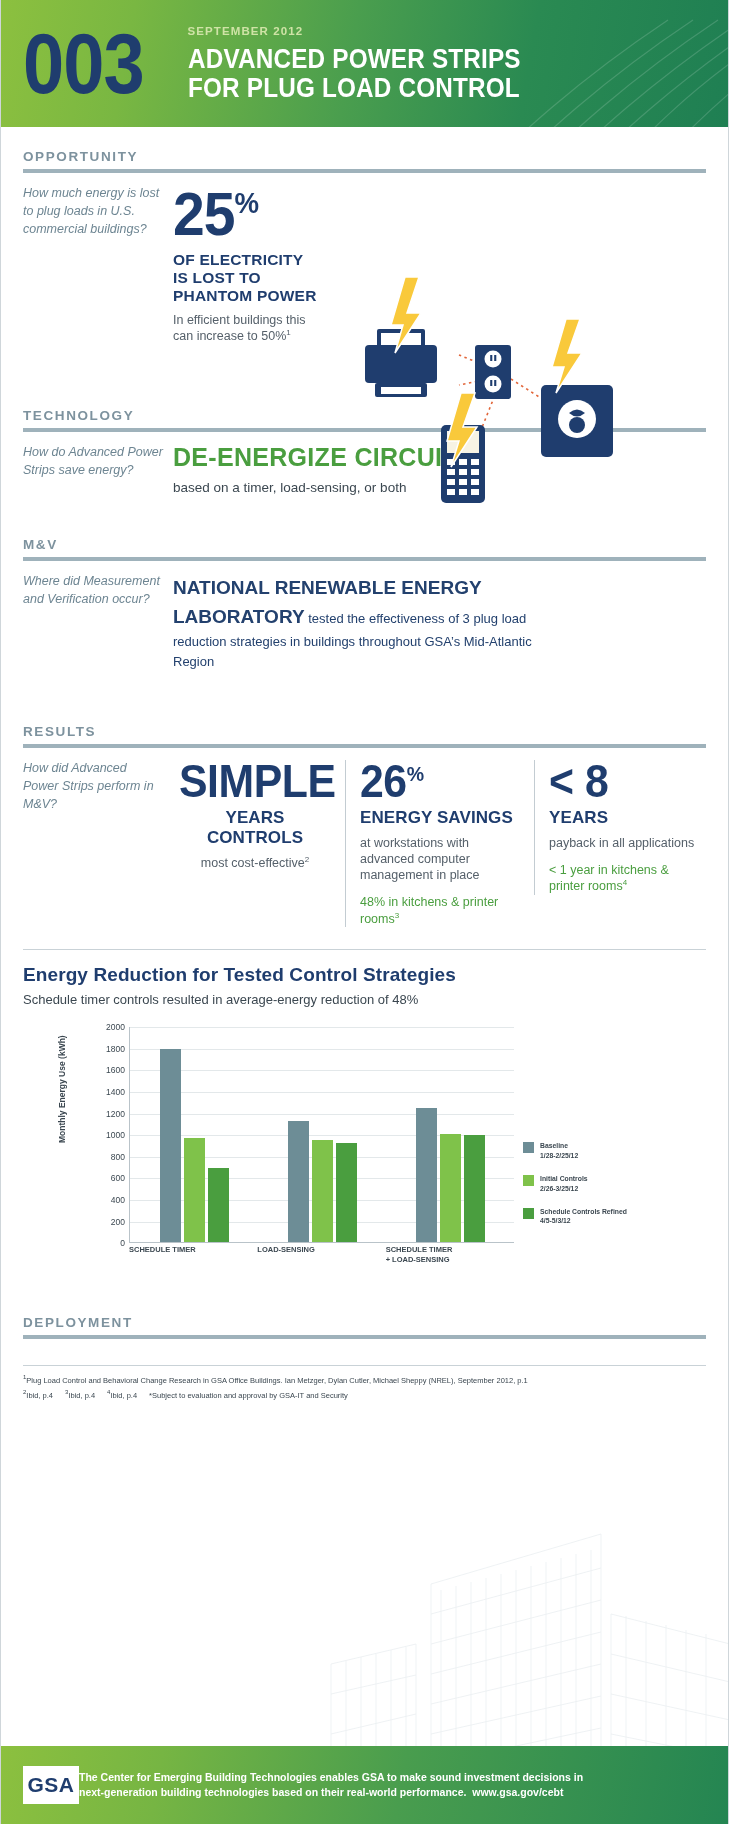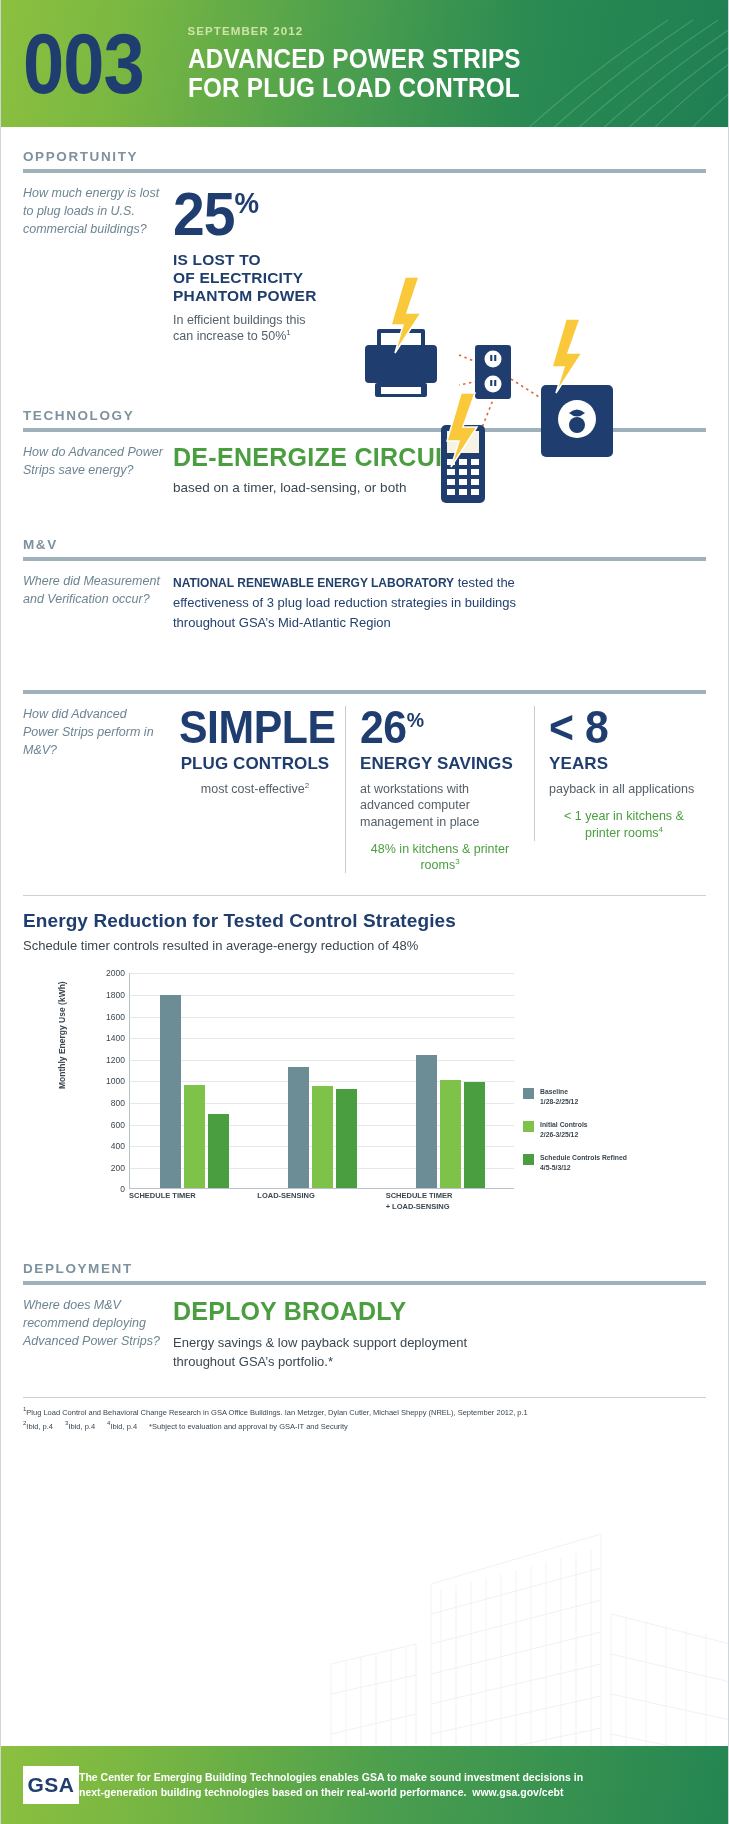--- a/index.html
+++ b/index.html
@@ -38,37 +38,37 @@
   .stat-sub{font-family:"Liberation Sans Narrow","Liberation Sans",sans-serif;
             font-weight:700;color:#1f3d6e;font-size:15.5px;line-height:1.18;margin-top:7px;letter-spacing:.2px;}
   .stat-note{font-size:12.5px;color:#55606a;line-height:1.3;margin-top:6px;}
   .stat-note sup{font-size:8px;}
 
   .green-head{font-family:"Liberation Sans Narrow","Liberation Sans",sans-serif;
               font-weight:700;color:#4a9e3f;font-size:25px;letter-spacing:.3px;line-height:1.1;}
   .green-sub{font-size:13.5px;color:#3b4750;margin-top:8px;}
 
   .mv-text{font-size:13px;color:#23416e;line-height:1.55;max-width:400px;}
-  .mv-text b{font-family:"Liberation Sans Narrow","Liberation Sans",sans-serif;font-weight:700;font-size:12px;}
+  .mv-text b{font-family:"Liberation Sans Narrow","Liberation Sans",sans-serif;font-weight:700;font-size:19px;}
 
   
   .res-cols{display:flex;align-items:flex-start;}
   .res-col{padding:0 14px;}
   .res-col.c1{width:152px;flex:none;padding-left:6px;text-align:center;}
   .res-col.c2{width:160px;flex:none;border-left:1px solid #c3ccd2;}
   .res-col.c3{width:150px;flex:none;border-left:1px solid #c3ccd2;}
   .res-big{font-family:"Liberation Sans Narrow","Liberation Sans",sans-serif;
            font-weight:700;color:#1f3d6e;font-size:46px;line-height:.95;letter-spacing:-.5px;
            display:inline-block;transform:scaleX(.93);transform-origin:left bottom;}
   .res-big .pct2{font-size:21px;vertical-align:super;line-height:0;}
   .res-cap{font-family:"Liberation Sans Narrow","Liberation Sans",sans-serif;
            font-weight:700;color:#1f3d6e;font-size:17px;margin-top:4px;letter-spacing:.1px;}
   .res-note{font-size:12.5px;color:#55606a;line-height:1.3;margin-top:7px;}
   .res-note sup{font-size:8px;}
-  .res-green{font-size:12.5px;color:#4a9e3f;line-height:1.3;margin-top:11px;text-align:center;}
+  .res-green{font-size:12.5px;color:#4a9e3f;line-height:1.3;margin-top:11px;}
   .res-green sup{font-size:8px;}
 
   
   .chart-divider{height:1px;background:#c9d2d7;margin:22px 0 14px 0;}
   .chart-title{font-family:"Liberation Sans Narrow","Liberation Sans",sans-serif;
                font-weight:700;color:#1f3d6e;font-size:19px;letter-spacing:.1px;}
   .chart-sub{font-size:13px;color:#3b4750;margin-top:6px;}
   .chart-wrap{position:relative;height:280px;margin-top:14px;}
   .ylabel{position:absolute;left:34px;top:122px;transform:rotate(-90deg);transform-origin:left top;
           font-size:8.5px;font-weight:700;color:#3b4750;white-space:nowrap;}
@@ -138,22 +138,22 @@
 
     <div style="height:22px"></div>
     <div class="sec-label">OPPORTUNITY</div>
     <div class="rule"></div>
     <div class="qrow">
       <div class="qcol">How much energy is lost to plug loads in U.S. commercial buildings?</div>
       <div class="acol">
         <div style="position:relative;z-index:2;">
           <div class="stat-big"><span>25</span><span class="pct">%</span></div>
           <div class="stat-sub">
+            <div>OF ELECTRICITY</div>
             <div>IS LOST TO</div>
-            <div>OF ELECTRICITY</div>
             <div>PHANTOM POWER</div>
           </div>
           <div class="stat-note">
             <div>In efficient buildings this</div>
             <div><span>can increase to 50%</span><sup>1</sup></div>
           </div>
         </div>
       </div>
     </div>
 
@@ -230,29 +230,30 @@
     <div class="sec-label">M&amp;V</div>
     <div class="rule"></div>
     <div class="qrow">
       <div class="qcol">Where did Measurement and Verification occur?</div>
       <div class="acol">
         <div class="mv-text"><b>NATIONAL RENEWABLE ENERGY LABORATORY</b><span> tested the effectiveness of 3 plug load reduction strategies in buildings throughout GSA’s Mid-Atlantic Region</span></div>
       </div>
     </div>
 
     <div style="height:52px"></div>
+    <div class="sec-label">RESULTS</div>
     <div class="rule"></div>
     <div class="qrow">
       <div class="qcol">How did Advanced Power Strips perform in M&amp;V?</div>
       <div class="acol">
         <div class="res-cols">
 
           <div class="res-col c1">
             <div class="res-big"><span>SIMPLE</span><span class="pct2"></span></div>
-            <div class="res-cap">PLUG CONTROLS</div>
+            <div class="res-cap">YEARS CONTROLS</div>
             <div class="res-note"><span>most cost-effective</span><sup>2</sup></div>
           </div>
 
           <div class="res-col c2">
             <div class="res-big"><span>26</span><span class="pct2">%</span></div>
             <div class="res-cap">ENERGY SAVINGS</div>
             <div class="res-note">at workstations with advanced computer management in place</div>
             <div class="res-green"><span>48% in kitchens &amp; printer rooms</span><sup>3</sup></div>
           </div>
 
@@ -344,27 +345,20 @@
               <div>Schedule Controls Refined</div>
               <div>4/5-5/3/12</div>
             </div>
           </div>
         </div>
     </div>
 
     <div style="height:14px"></div>
     <div class="sec-label">DEPLOYMENT</div>
     <div class="rule"></div>
-    <div class="qrow">
-      <div class="qcol">Where does M&amp;V recommend deploying Advanced Power Strips?</div>
-      <div class="acol">
-        <div class="deploy-green">DEPLOY BROADLY</div>
-        <div class="deploy-sub">Energy savings &amp; low payback support deployment throughout GSA’s portfolio.*</div>
-      </div>
-    </div>
 
     <div class="foot-rule"></div>
     <div class="foot">
       <div><sup>1</sup><span>Plug Load Control and Behavioral Change Research in GSA Office Buildings. Ian Metzger, Dylan Cutler, Michael Sheppy (NREL), September 2012, p.1</span></div>
       <div><sup>2</sup><span>Ibid, p.4</span><span class="sp"></span><sup>3</sup><span>Ibid, p.4</span><span class="sp"></span><sup>4</sup><span>Ibid, p.4</span><span class="sp"></span><span>*Subject to evaluation and approval by GSA-IT and Security</span></div>
     </div>
   </div>
 
   <div class="watermark">
     <svg viewBox="0 0 729 330" width="729" height="330" preserveAspectRatio="none">

